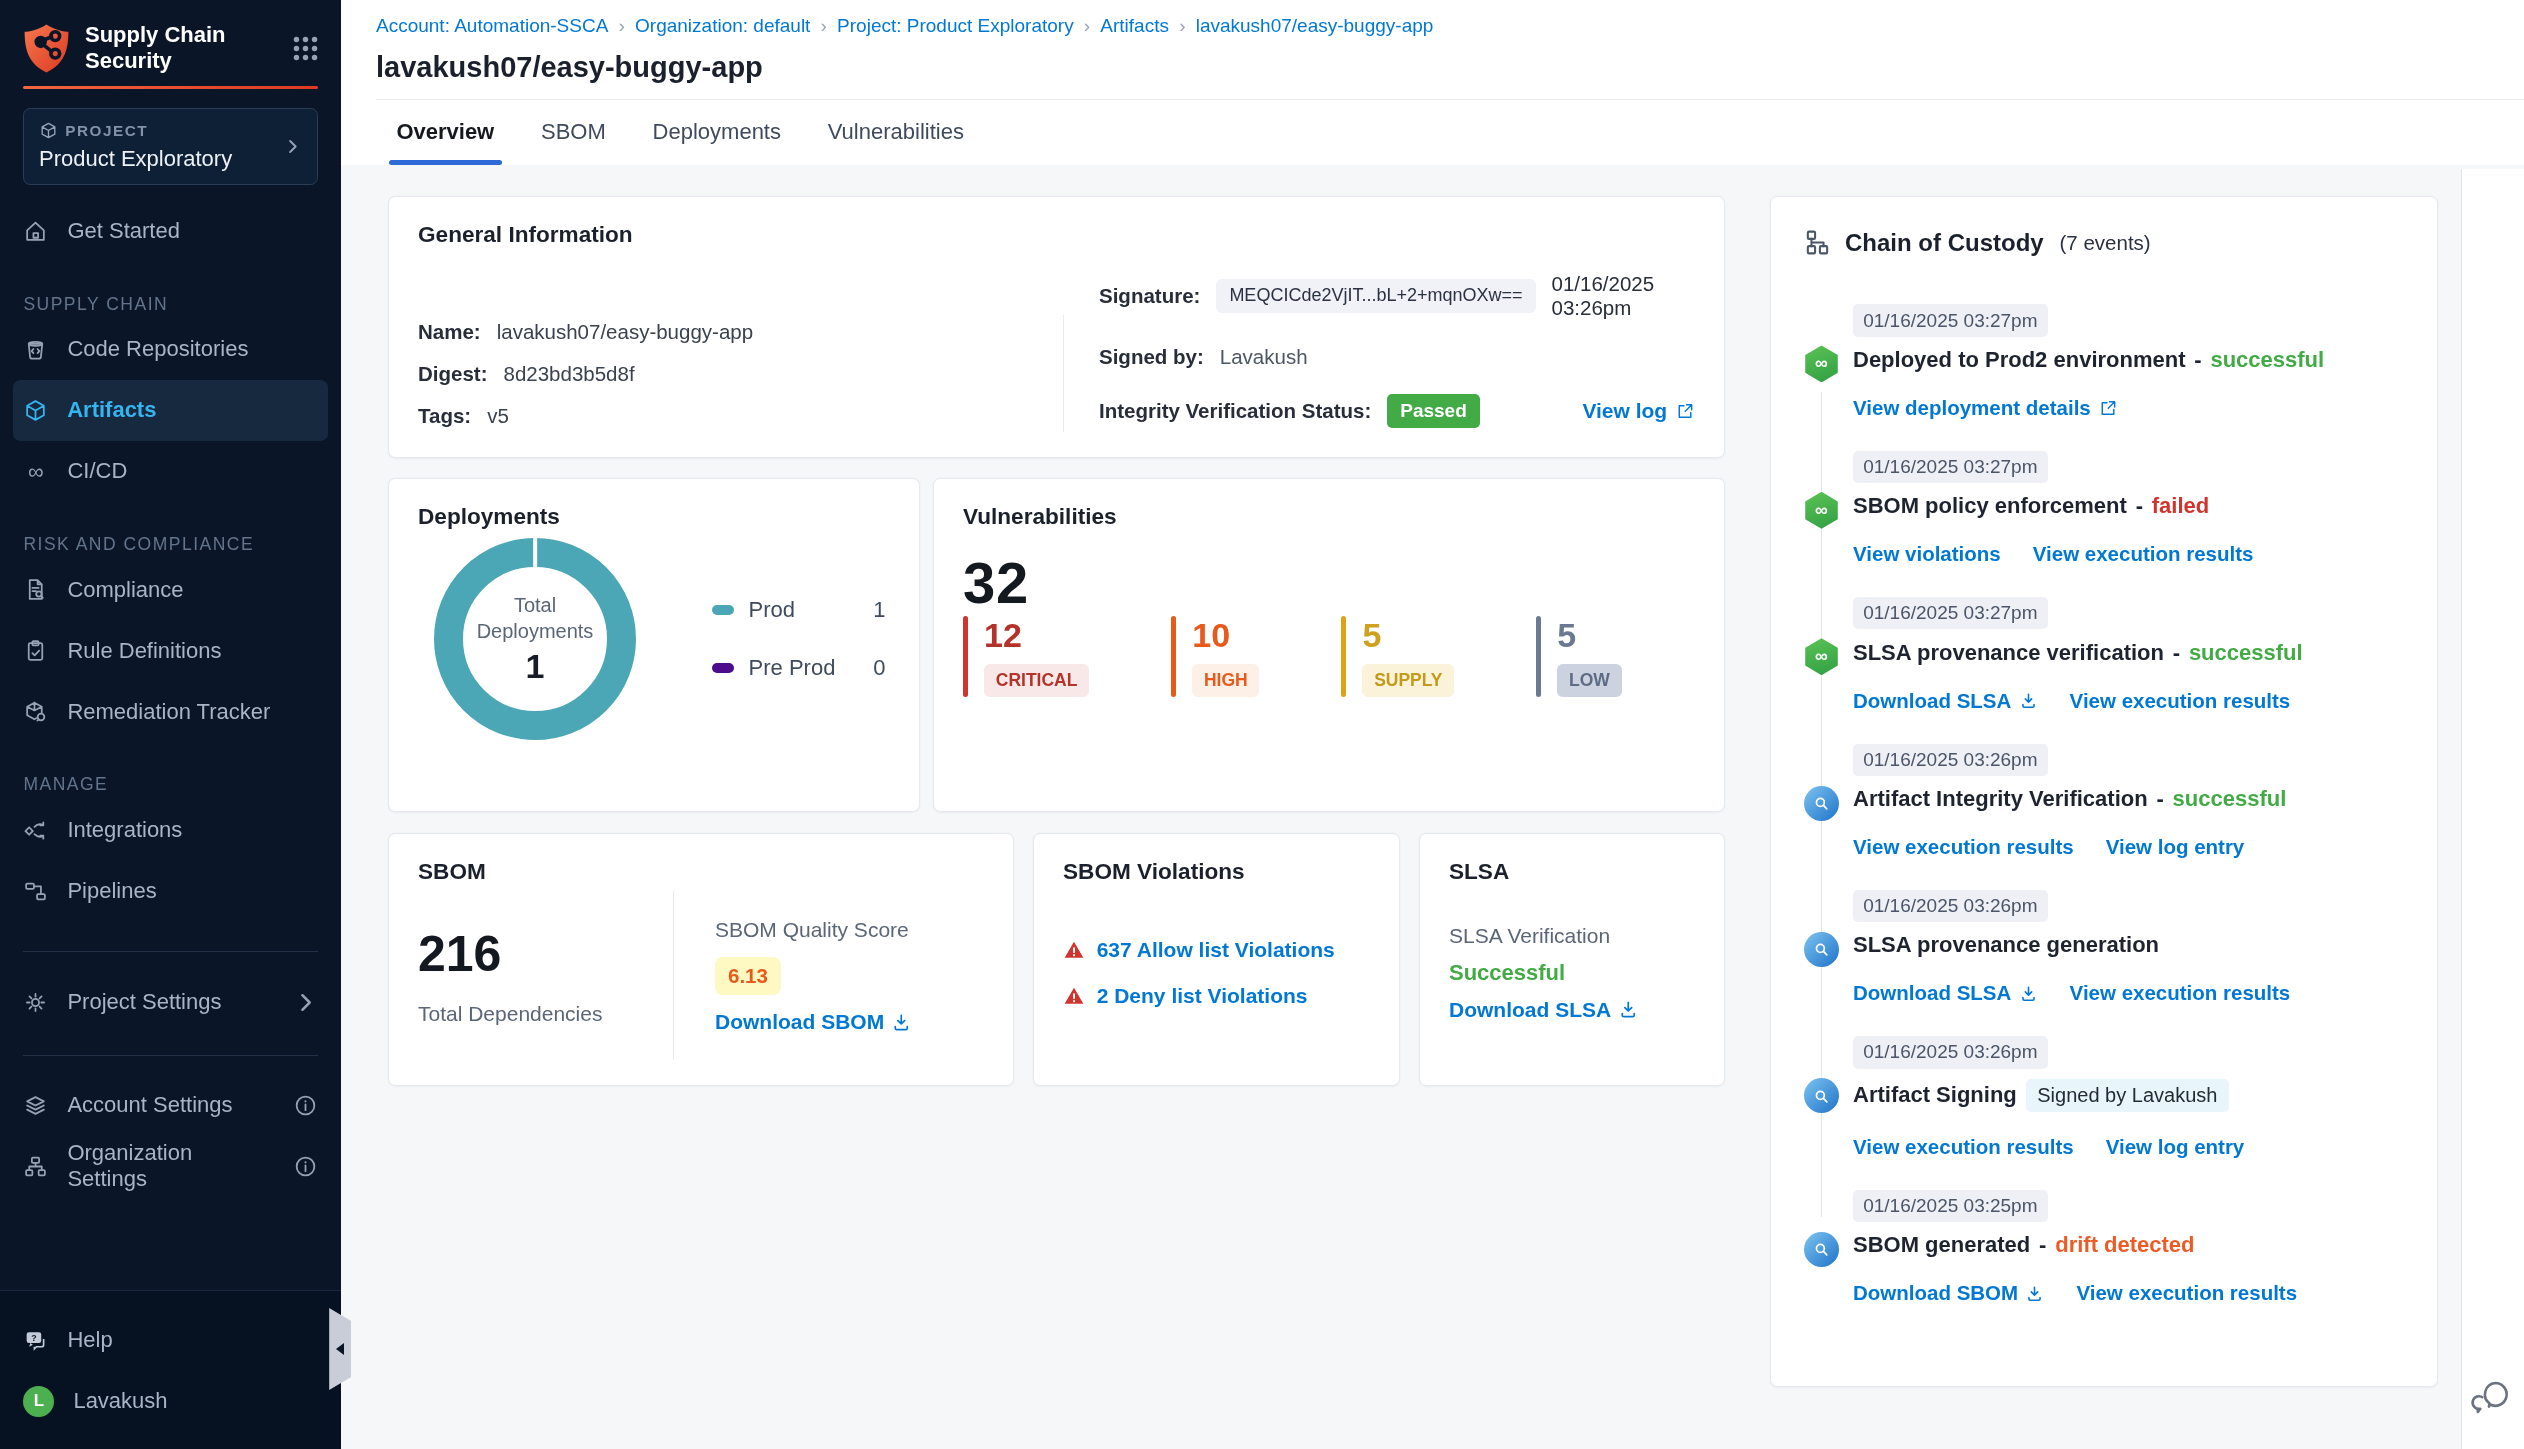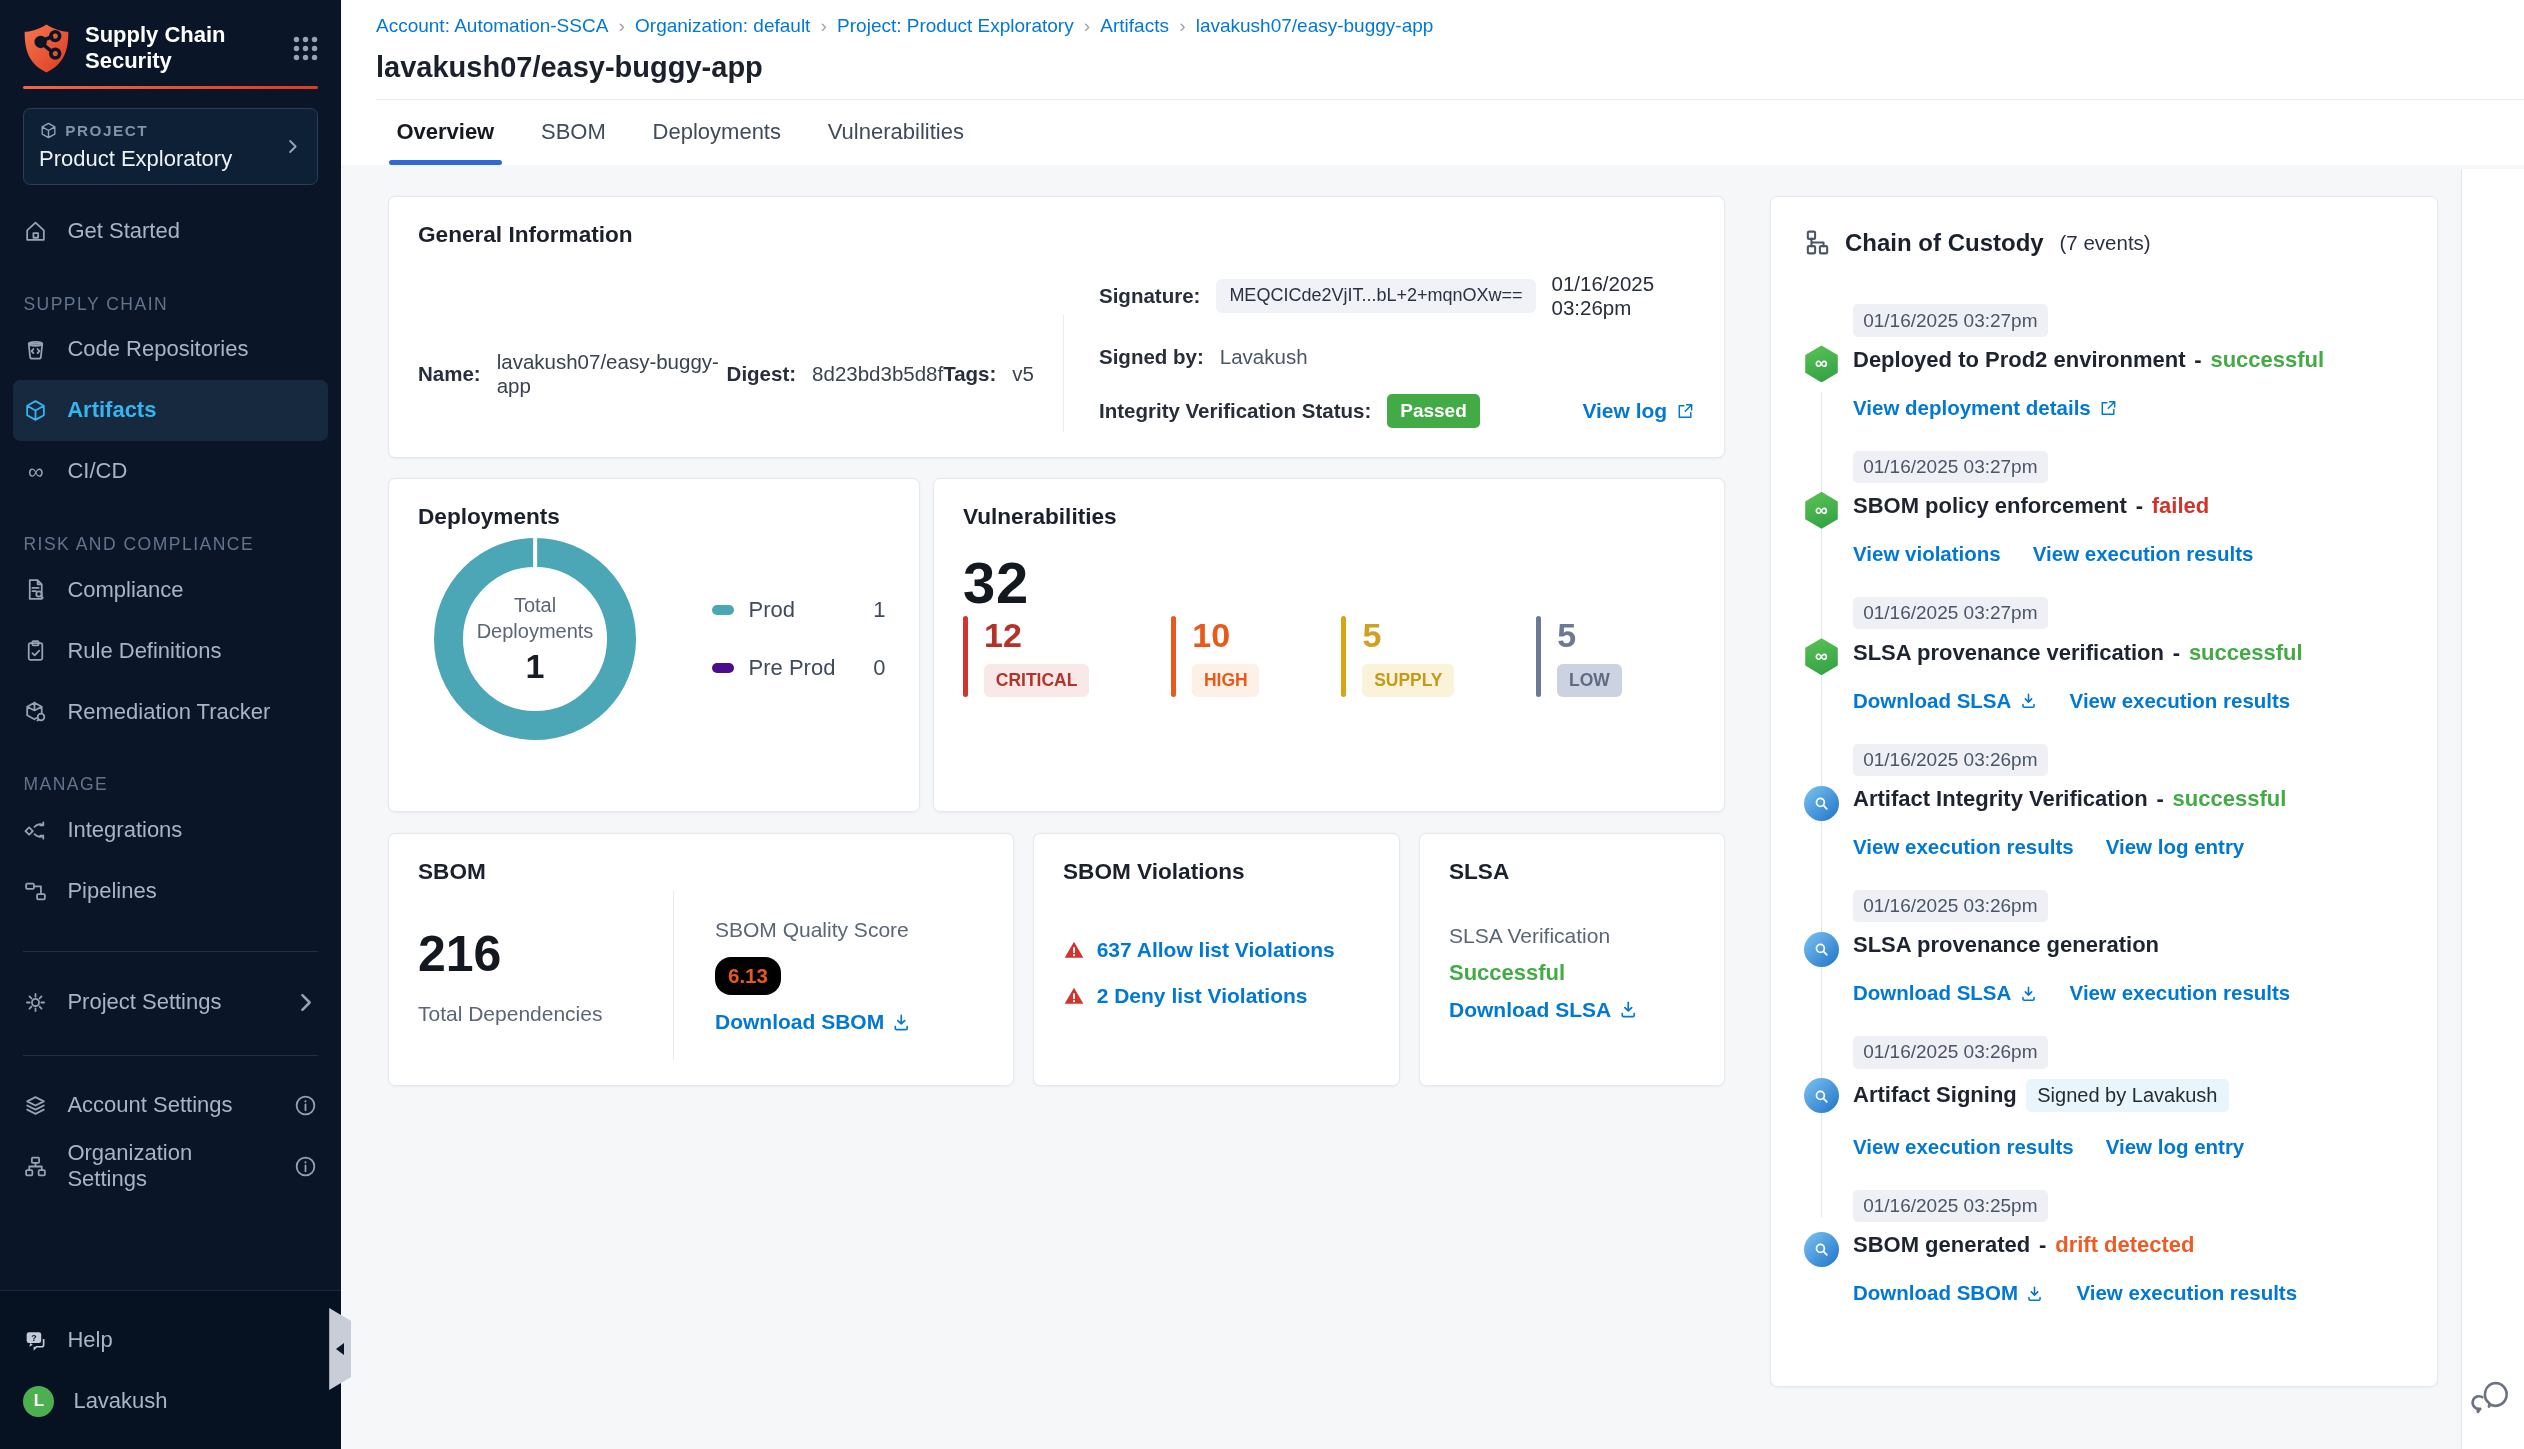--- a/index.html
+++ b/index.html
@@ -58,21 +58,21 @@
   .tab.active::after{content:'';position:absolute;left:-2.9px;right:-2.9px;bottom:0;height:5.1px;border-radius:2.9px;background:var(--tab-blue);}
 
   .content{flex:1;display:flex;gap:45px;padding:31px 22px 0 47px;}
   .card{background:#fff;border:0.7px solid var(--card-bd);border-radius:7.3px;box-shadow:0 0.7px 2.2px rgba(20,30,50,.05);}
   .card-title{font-size:22.6px;font-weight:700;color:#1b212c;}
   .left-col{width:1337px;min-width:1337px;}
 
   
   .gen{height:262px;padding:25px 29px;display:flex;flex-direction:column;}
   .gen-body{flex:1;display:flex;margin-top:19px;}
-  .gen-colL{width:646px;border-right:0.7px solid #e8ebf0;display:flex;flex-direction:row;justify-content:space-between;padding:4.4px 29px 4.4px 0;margin-top:48px;}
+  .gen-colL{width:646px;border-right:0.7px solid #e8ebf0;display:flex;flex-direction:column;justify-content:space-between;padding:4.4px 29px 4.4px 0;margin-top:48px;}
   .gen-colR{flex:1;display:flex;flex-direction:column;justify-content:space-between;padding:4.4px 0 4.4px 35px;}
   .gen-row{display:flex;align-items:center;gap:16px;font-size:20.5px;}
   .gen-label{font-weight:700;color:#272e3a;}
   .gen-val{color:#39424f;}
   .sig-badge{background:#f1f1f8;border-radius:5.8px;padding:6.6px 13px;font-size:18px;color:#2a3140;}
   .gen-right{margin-left:auto;}
   .passed{background:var(--green);color:#fff;font-weight:700;font-size:19px;border-radius:5.1px;padding:5.8px 13px;}
   .blue-link{display:inline-flex;align-items:center;gap:7.3px;color:var(--link);font-size:21px;font-weight:700;text-decoration:none;cursor:pointer;}
   .blue-link svg{width:20.5px;height:20.5px;}
 
@@ -110,21 +110,21 @@
   .sev.low .sev-bar{background:#6b7992;} .sev.low .sev-num{color:#6b7992;} .sev.low .sev-badge{background:#ccd2df;color:#5d6b85;}
 
   
   .sbom{width:626px;height:253px;padding:25px 29px;display:flex;flex-direction:column;}
   .sbom-body{flex:1;display:flex;margin-top:5.8px;}
   .sbom-l{width:256px;border-right:0.7px solid #e8ebf0;display:flex;flex-direction:column;justify-content:center;gap:19px;}
   .sbom-total{font-size:50px;font-weight:700;color:#14181f;}
   .sbom-sub{font-size:21px;color:#5a6676;}
   .sbom-r{flex:1;padding-left:41px;display:flex;flex-direction:column;justify-content:center;gap:14.6px;}
   .qs-label{font-size:21px;color:#5a6676;}
-  .qs-badge{align-self:flex-start;background:#000000;color:#e8591c;font-size:20.5px;font-weight:700;border-radius:16px;padding:7.3px 13px;}
+  .qs-badge{align-self:flex-start;background:#fef9c3;color:#e8591c;font-size:20.5px;font-weight:700;border-radius:8px;padding:7.3px 13px;}
 
   .viol{width:367px;height:253px;padding:25px 29px;display:flex;flex-direction:column;}
   .viol-body{flex:1;display:flex;flex-direction:column;justify-content:center;gap:22px;}
   .viol-link{display:inline-flex;align-items:center;gap:11.7px;color:var(--link);font-size:21px;font-weight:600;cursor:pointer;text-decoration:none;}
   .viol-link svg{width:22px;height:22px;flex:0 0 auto;}
 
   .slsa{flex:1;height:253px;padding:25px 29px;display:flex;flex-direction:column;}
   .slsa-body{flex:1;display:flex;flex-direction:column;justify-content:center;gap:11.7px;}
   .slsa-label{font-size:21px;color:#5a6676;}
   .slsa-status{font-size:22px;font-weight:600;color:var(--green);}

